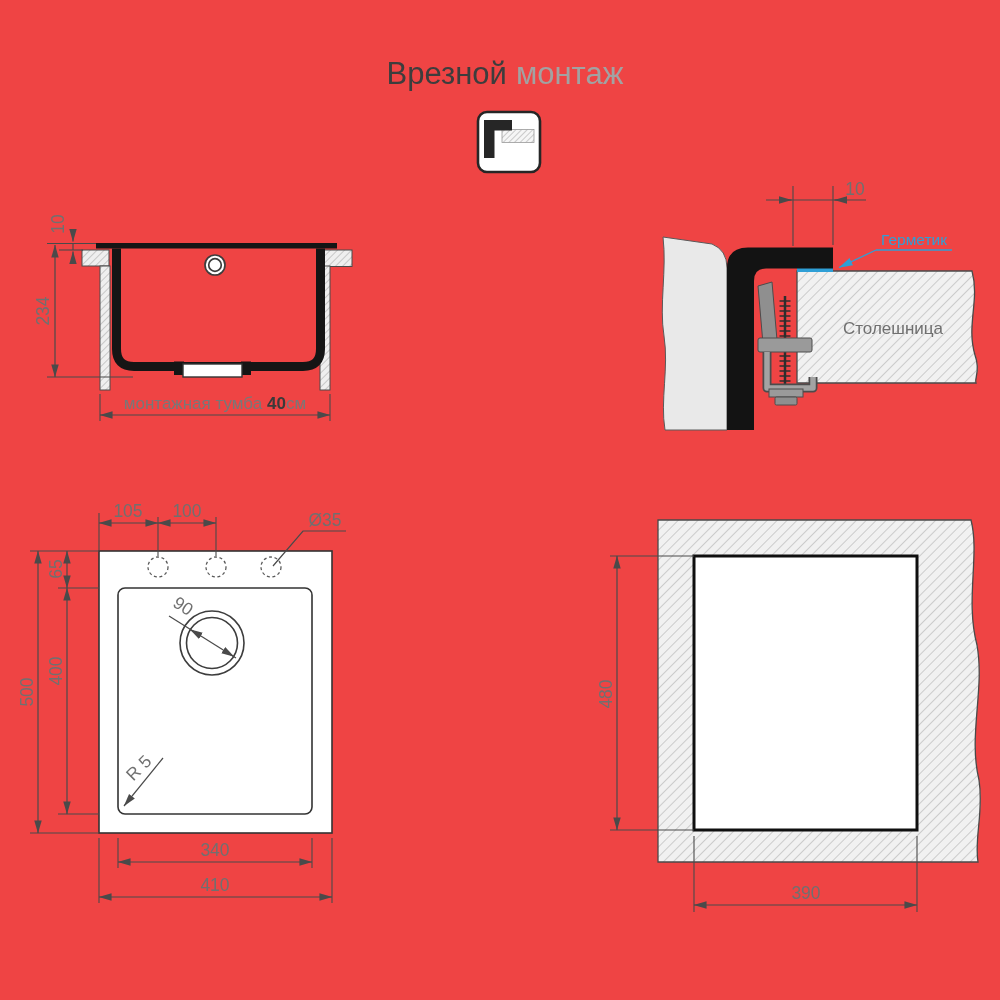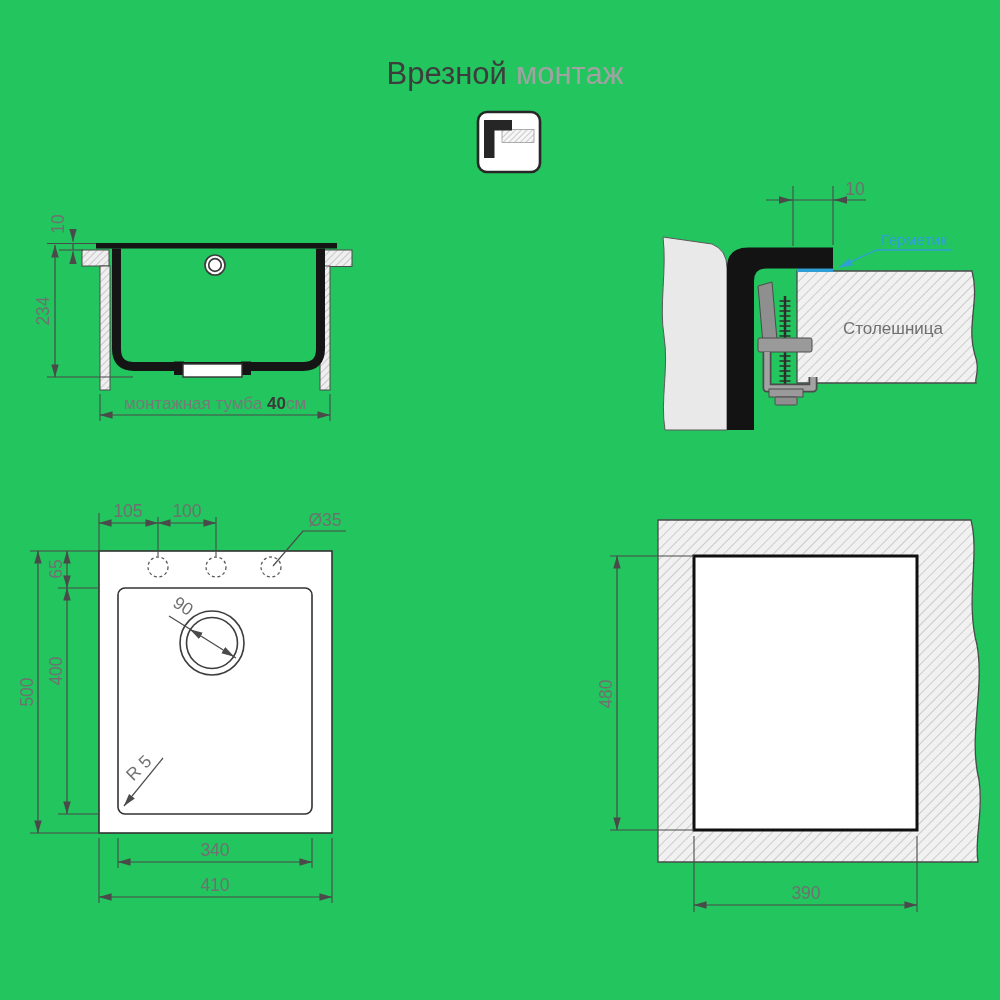--- a/index.html
+++ b/index.html
@@ -1,17 +1,17 @@
 <!DOCTYPE html>
 <html><head>
 <meta charset="utf-8">
 <style>
   html,body{margin:0;padding:0;background:#ffffff;}
   body{font-family:"Liberation Sans", sans-serif;}
-  .stage{position:relative;width:1000px;height:1000px;background:#22c55e;overflow:hidden;}
+  .stage{position:relative;width:1000px;height:1000px;background:#ef4444;overflow:hidden;}
   svg{position:absolute;left:0;top:0;}
   text{font-family:"Liberation Sans", sans-serif;}
   .dimtxt{font-size:17.5px;fill:#707070;}
   .dimline{stroke:#4a4a4a;stroke-width:1.2;fill:none;}
   .extline{stroke:#4a4a4a;stroke-width:1.1;fill:none;}
   .objline{stroke:#333333;stroke-width:1.6;fill:#ffffff;}
 </style>
 </head>
 <body>
 

